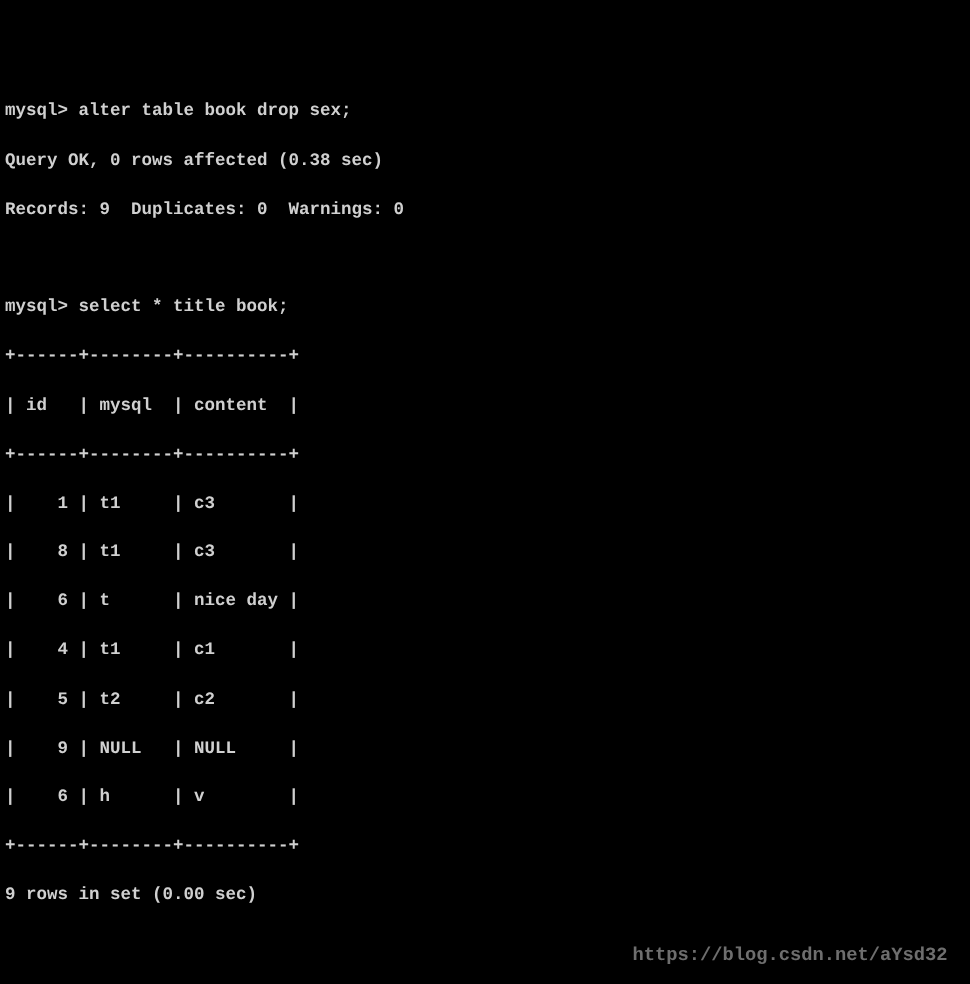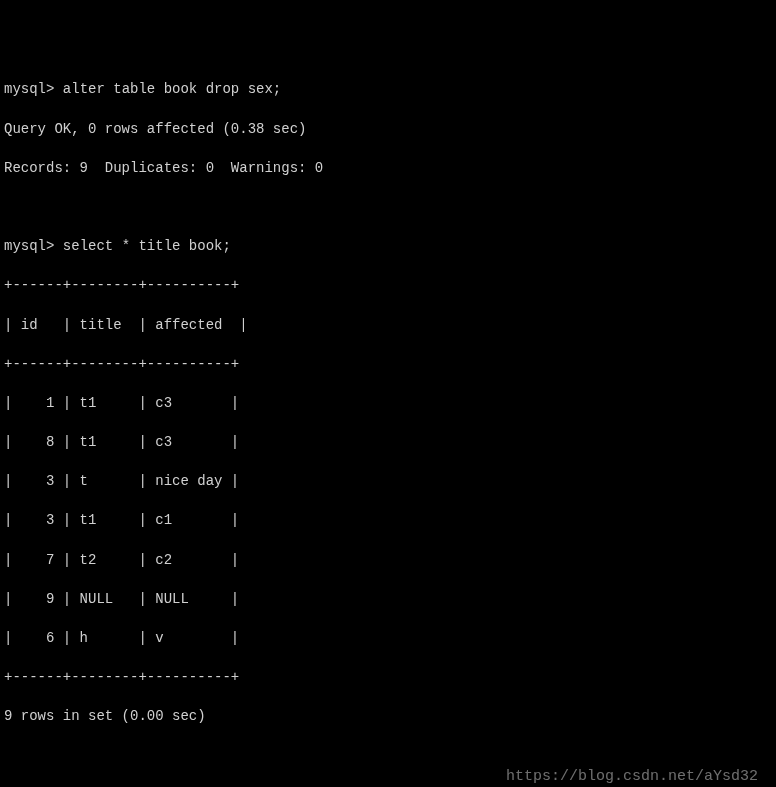--- a/index.html
+++ b/index.html
@@ -1,56 +1,56 @@
 <!DOCTYPE html>
 <html><head>
 <meta charset="utf-8">
 <style>
-  * { margin: 0; padding: 0; box-sizing: border-box; }
+  * { margin: 0; padding: 0; box-sizing: border-box; font-weight: bold; }
   body {
     background: #000;
     color: #d0d0d0;
     font-family: "Courier New", monospace;
     font-size: 14px;
     line-height: 1.4;
     padding: 2px 4px;
     white-space: pre;
     width: 776px;
     height: 787px;
     overflow: hidden;
     position: relative;
   }
   .line { white-space: pre; }
   .watermark {
     position: absolute;
     right: 18px;
-    bottom: 0;
+    bottom: 12px;
     color: rgba(200,200,200,0.55);
     font-family: "Courier New", monospace;
     font-size: 15px;
   }
 </style>
 </head>
 <body>
 
 
 
 <div class="line"><span>mysql&gt;</span> <span>alter table book drop sex;</span></div>
 <div class="line">Query OK, 0 rows affected (0.38 sec)</div>
 <div class="line">Records: 9  Duplicates: 0  Warnings: 0</div>
 <div class="line"> </div>
 <div class="line"><span>mysql&gt;</span> <span>select * title book;</span></div>
 <div class="line">+------+--------+----------+</div>
-<div class="line">| id   | title  | affected  |</div>
+<div class="line">| id   | mysql  | content  |</div>
 <div class="line">+------+--------+----------+</div>
 <div class="line">|    1 | t1     | c3       |</div>
 <div class="line">|    8 | t1     | c3       |</div>
-<div class="line">|    3 | t      | nice day |</div>
-<div class="line">|    3 | t1     | c1       |</div>
-<div class="line">|    7 | t2     | c2       |</div>
+<div class="line">|    6 | t      | nice day |</div>
+<div class="line">|    4 | t1     | c1       |</div>
+<div class="line">|    5 | t2     | c2       |</div>
 <div class="line">|    9 | NULL   | NULL     |</div>
 <div class="line">|    6 | h      | v        |</div>
 <div class="line">+------+--------+----------+</div>
 <div class="line">9 rows in set (0.00 sec)</div>
 <div class="line"> </div>
 <div class="line"><span>mysql&gt;</span> <span>alter table book add sex varchar(20) not null default man;</span></div>
 
 
 
 

